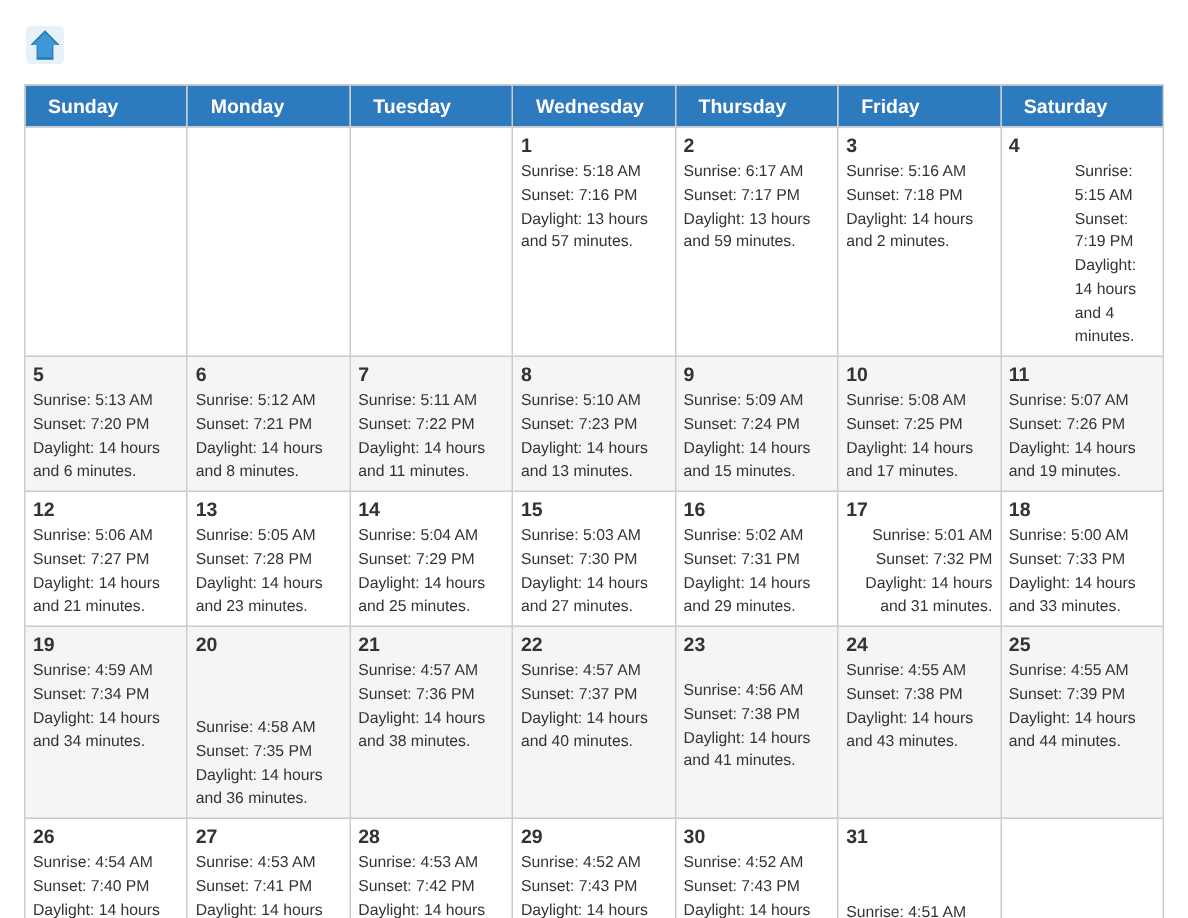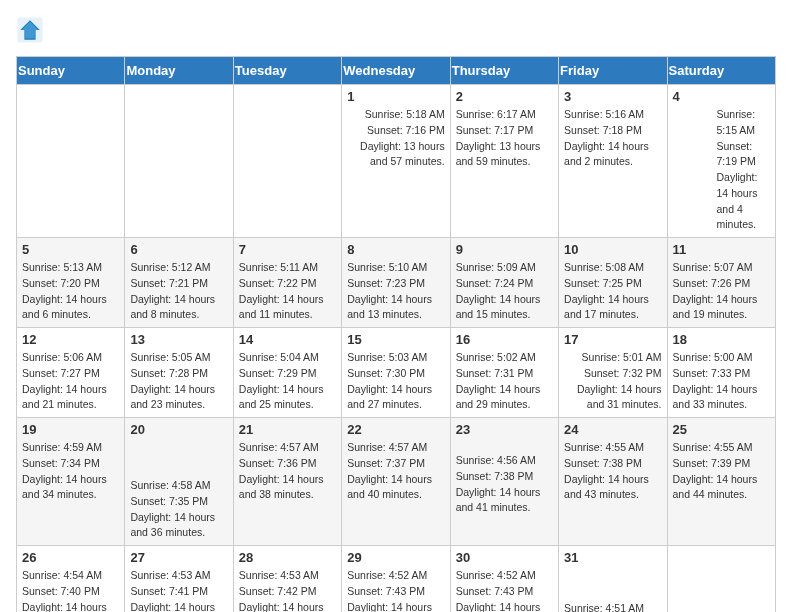--- a/index.html
+++ b/index.html
@@ -49,21 +49,21 @@
     table {
       width: 100%;
       border-collapse: collapse;
       table-layout: fixed;
     }
     thead tr th {
       background-color: #2e7abf;
       color: #fff;
       font-size: 13px;
       font-weight: bold;
-      padding: 6px 1px;
+      padding: 6px 15px;
       text-align: left;
       border: 1px solid #ccc;
     }
     tbody tr td {
       vertical-align: top;
       border: 1px solid #ccc;
       padding: 4px 5px;
       font-size: 11px;
       color: #333;
       min-height: 80px;
@@ -120,21 +120,21 @@
         <th>Saturday</th>
       </tr>
   </thead>
   <tbody id="calendar-body">
   <tr>
         <td class="empty-cell"></td>
         <td class="empty-cell"></td>
         <td class="empty-cell"></td>
         <td>
           <div class="day-number">1</div>
-          <div class="day-info" style="white-space: pre-line; text-align: right;">Sunrise: 5:18 AM
+          <div class="day-info" style="white-space: pre-line;">Sunrise: 5:18 AM
 Sunset: 7:16 PM
 Daylight: 13 hours and 57 minutes.</div>
         </td>
         <td>
           <div class="day-number">2</div>
           <div class="day-info" style="white-space: pre-line;">Sunrise: 6:17 AM
 Sunset: 7:17 PM
 Daylight: 13 hours and 59 minutes.</div>
         </td>
         <td>

